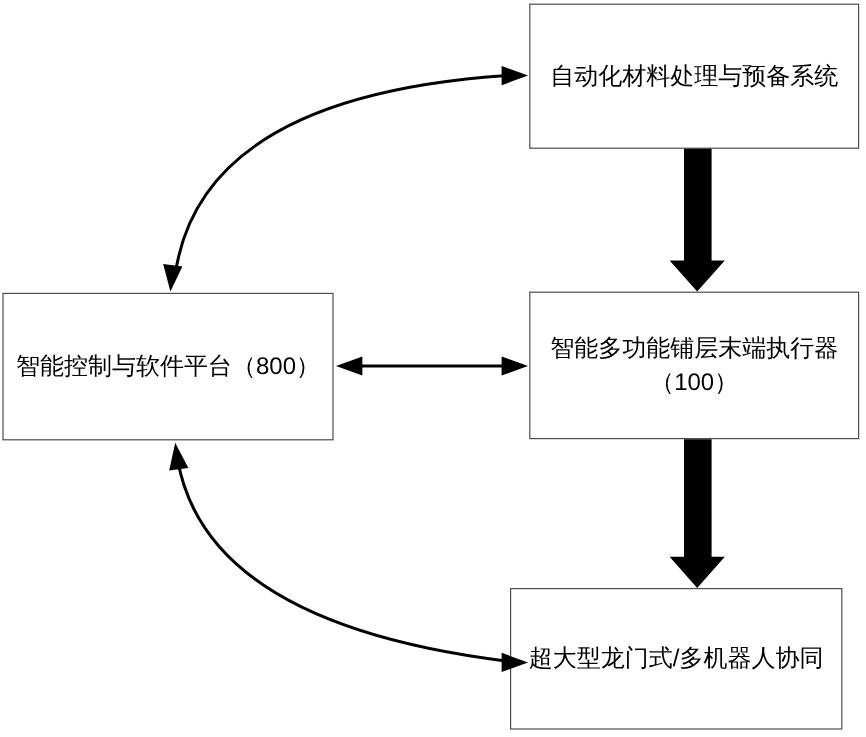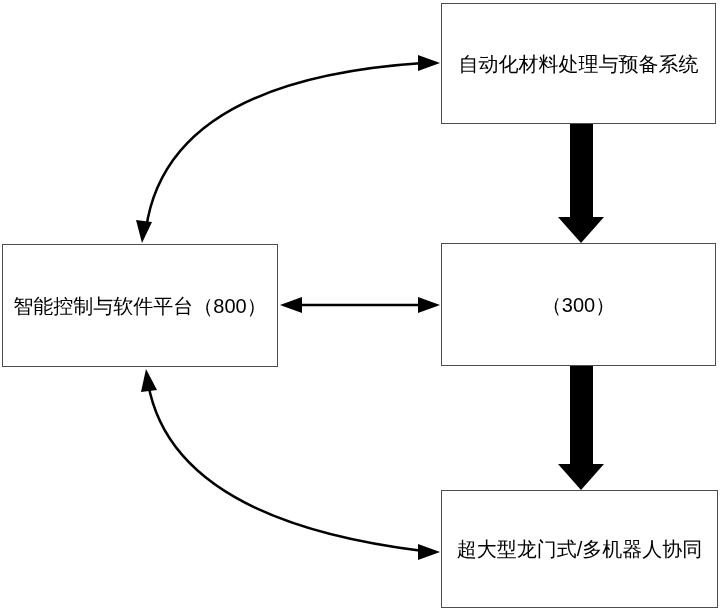--- a/index.html
+++ b/index.html
@@ -25,21 +25,21 @@
     justify-content: center;
     align-items: center;
     text-align: center;
     font-size: 20px;
     line-height: 28px;
     color: #000000;
     padding: 0 6px;
   }
   #node-200 { left: 441px; top: 3px;   width: 275px; height: 121px; }
   #node-300 { left: 441px; top: 243px; width: 275px; height: 123px; }
-  #node-400 { left: 441px; top: 490px; width: 277px; height: 118px; }
+  #node-400 { left: 425px; top: 490px; width: 277px; height: 118px; }
   #node-500 { left: 2px;   top: 244px; width: 276px; height: 123px; }
   #arrow-layer {
     position: absolute;
     left: 0; top: 0;
     width: 722px;
     height: 614px;
     pointer-events: none;
   }
   .edge-stroke {
     fill: none;
@@ -54,21 +54,22 @@
 </head>
 <body>
 
 <div id="canvas">
 
   <div class="node" id="node-200">
     <span>自动化材料处理与预备系统</span>
   </div>
 
   <div class="node" id="node-300">
-    <span>（300）</span>
+    <span>智能多功能铺层末端执行器</span>
+    <span>（100）</span>
   </div>
 
   <div class="node" id="node-400">
     <span>超大型龙门式/多机器人协同</span>
   </div>
 
   <div class="node" id="node-500">
     <span>智能控制与软件平台（800）</span>
     <span></span>
   </div>

